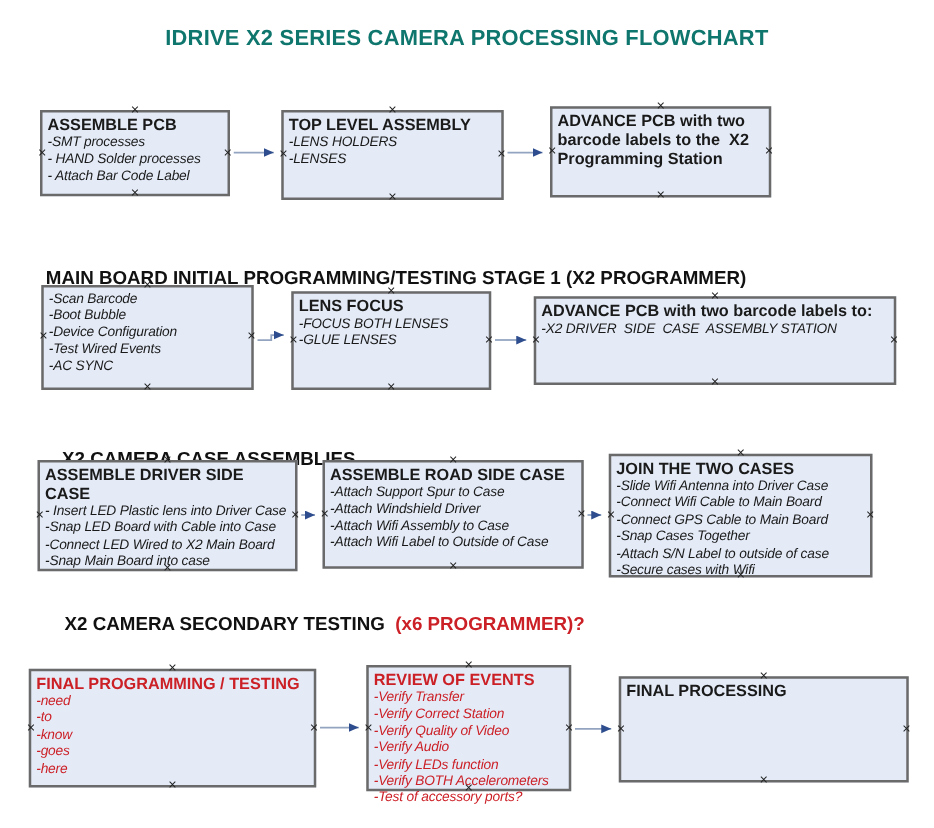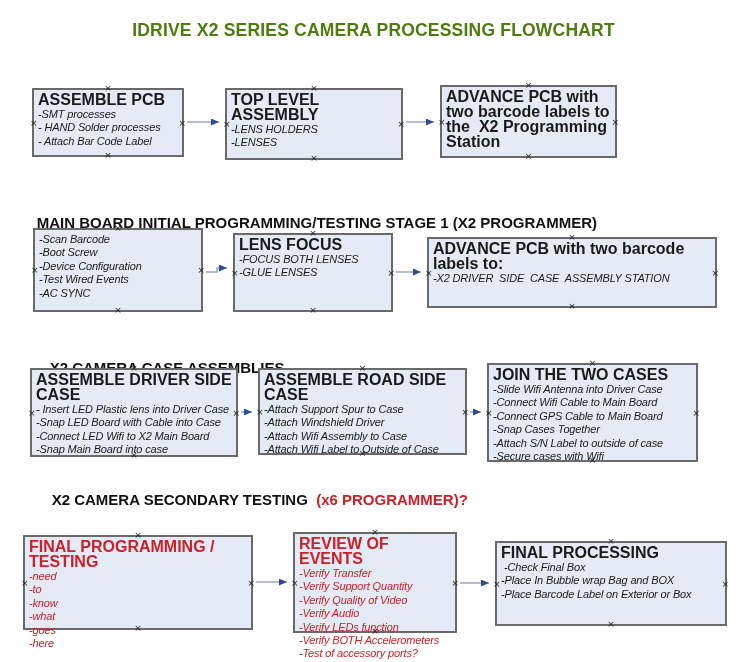--- a/index.html
+++ b/index.html
@@ -2,34 +2,34 @@
 <html style="--box-fill: #e4ebf7; --box-border: #6a6a6a; --arrow-line: #92a4c0; --red: #cc2027;"><head>
 <meta charset="utf-8">
 <style>
   html,body{margin:0;padding:0;background:#ffffff;}
   .canvas{
     position:relative;width:747px;height:662px;background:#ffffff;
     font-family:"Liberation Sans", sans-serif;color:#1a1a1a;overflow:hidden;
   }
   .doc-title{
     position:absolute;top:20px;left:0;width:747px;text-align:center;
-    font-size:17.5px;font-weight:bold;letter-spacing:.2px;color:#4d7c0f;
+    font-size:17.5px;font-weight:bold;letter-spacing:.2px;color:#0f766e;
   }
   .sec-heading{
     position:absolute;font-size:15px;font-weight:bold;color:#111;white-space:pre;
   }
   .red-text{color:var(--red,#cc2027);}
   .fc-box{
     position:absolute;box-sizing:border-box;
     background:var(--box-fill,#e4ebf7);
     border:2px solid var(--box-border,#6a6a6a);
     padding:2px 4px 2px 4px;
   }
   .box-title{
-    font-size:16px;font-weight:bold;line-height:15px;color:inherit;
+    font-size:13px;font-weight:bold;line-height:15px;color:inherit;
   }
   .box-items{margin-top:1px;}
   .box-item{
     font-size:11px;line-height:13.4px;letter-spacing:-0.15px;white-space:pre;font-style:italic;
   }
   .fc-box.red{color:var(--red,#cc2027);}
   .anchor{
     position:absolute;font-size:9px;line-height:7px;color:#222;
     font-family:"DejaVu Sans", sans-serif;pointer-events:none;
   }
@@ -85,21 +85,21 @@
     <div class="box-items"></div>
   <span class="anchor anchor-t">×</span>
       <span class="anchor anchor-b">×</span>
       <span class="anchor anchor-l">×</span>
       <span class="anchor anchor-r">×</span>
     </div>
 
   <div class="fc-box" style="left:33px;top:228px;width:170px;height:84px">
     <div class="box-items">
         <div class="box-item">-Scan Barcode</div>
-        <div class="box-item">-Boot Screw</div>
+        <div class="box-item">-Boot Bubble</div>
         <div class="box-item">-Device Configuration</div>
         <div class="box-item">-Test Wired Events</div>
         <div class="box-item">-AC SYNC</div>
       </div>
   <span class="anchor anchor-t">×</span>
       <span class="anchor anchor-b">×</span>
       <span class="anchor anchor-l">×</span>
       <span class="anchor anchor-r">×</span>
     </div>
   <div class="fc-box" style="left:233px;top:233px;width:160px;height:79px">
@@ -122,21 +122,21 @@
       <span class="anchor anchor-b">×</span>
       <span class="anchor anchor-l">×</span>
       <span class="anchor anchor-r">×</span>
     </div>
 
   <div class="fc-box" style="left:30px;top:368px;width:208px;height:89px">
     <div class="box-title">ASSEMBLE DRIVER SIDE CASE</div>
     <div class="box-items">
         <div class="box-item">- Insert LED Plastic lens into Driver Case</div>
         <div class="box-item">-Snap LED Board with Cable into Case</div>
-        <div class="box-item">-Connect LED Wifi to X2 Main Board</div>
+        <div class="box-item">-Connect LED Wired to X2 Main Board</div>
         <div class="box-item">-Snap Main Board into case</div>
       </div>
   <span class="anchor anchor-t">×</span>
       <span class="anchor anchor-b">×</span>
       <span class="anchor anchor-l">×</span>
       <span class="anchor anchor-r">×</span>
     </div>
   <div class="fc-box" style="left:258px;top:368px;width:209px;height:87px">
     <div class="box-title">ASSEMBLE ROAD SIDE CASE</div>
     <div class="box-items">
@@ -165,52 +165,46 @@
       <span class="anchor anchor-l">×</span>
       <span class="anchor anchor-r">×</span>
     </div>
 
   <div class="fc-box red" style="left:23px;top:535px;width:230px;height:95px">
     <div class="box-title">FINAL PROGRAMMING / TESTING</div>
     <div class="box-items">
         <div class="box-item">-need</div>
         <div class="box-item">-to</div>
         <div class="box-item">-know</div>
-        <div class="box-item">-what</div>
         <div class="box-item">-goes</div>
         <div class="box-item">-here</div>
       </div>
   <span class="anchor anchor-t">×</span>
       <span class="anchor anchor-b">×</span>
       <span class="anchor anchor-l">×</span>
       <span class="anchor anchor-r">×</span>
     </div>
   <div class="fc-box red" style="left:293px;top:532px;width:164px;height:101px">
     <div class="box-title">REVIEW OF EVENTS</div>
     <div class="box-items">
         <div class="box-item">-Verify Transfer</div>
-        <div class="box-item">-Verify Support Quantity</div>
+        <div class="box-item">-Verify Correct Station</div>
         <div class="box-item">-Verify Quality of Video</div>
         <div class="box-item">-Verify Audio</div>
         <div class="box-item">-Verify LEDs function</div>
         <div class="box-item">-Verify BOTH Accelerometers</div>
         <div class="box-item">-Test of accessory ports?</div>
       </div>
   <span class="anchor anchor-t">×</span>
       <span class="anchor anchor-b">×</span>
       <span class="anchor anchor-l">×</span>
       <span class="anchor anchor-r">×</span>
     </div>
   <div class="fc-box" style="left:495px;top:541px;width:232px;height:85px">
     <div class="box-title">FINAL PROCESSING</div>
-    <div class="box-items">
-        <div class="box-item"> -Check Final Box</div>
-        <div class="box-item">-Place In Bubble wrap Bag and BOX</div>
-        <div class="box-item">-Place Barcode Label on Exterior or Box</div>
-      </div>
   <span class="anchor anchor-t">×</span>
       <span class="anchor anchor-b">×</span>
       <span class="anchor anchor-l">×</span>
       <span class="anchor anchor-r">×</span>
     </div>
 
   <svg class="arrows" width="747" height="662" viewBox="0 0 747 662">
     <defs>
       <marker id="ah" markerUnits="userSpaceOnUse" markerWidth="9" markerHeight="8" refX="8" refY="3.5" orient="auto">
         <path d="M0,0 L8,3.5 L0,7 Z" fill="#2e4d8e"></path>

